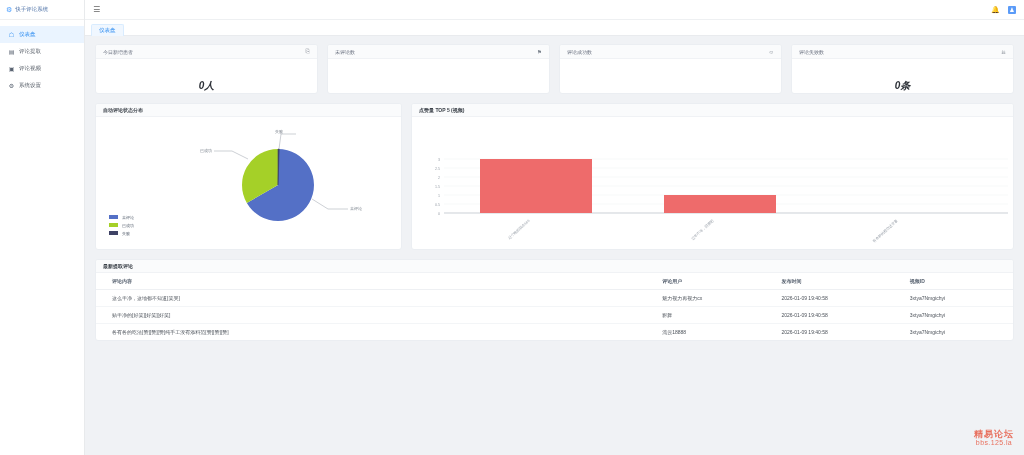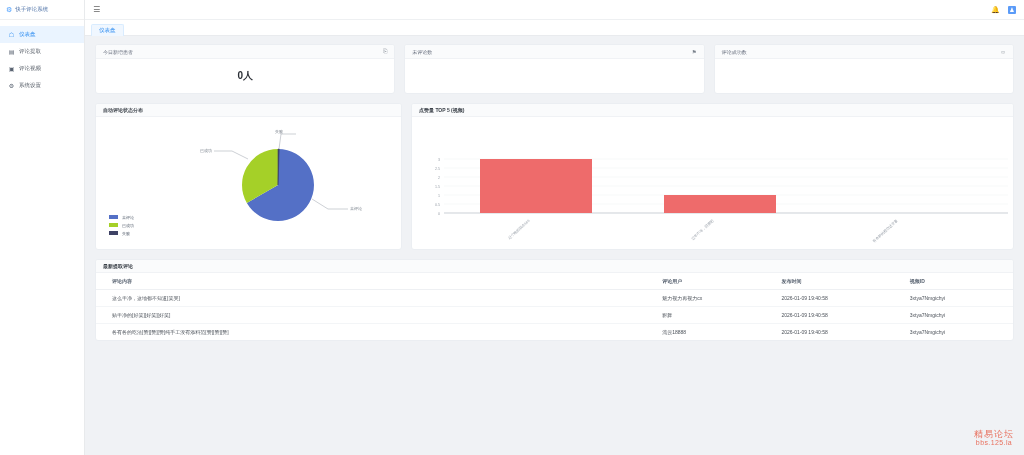--- a/index.html
+++ b/index.html
@@ -71,21 +71,21 @@
     overflow: hidden;
   }
   .stat-head {
     display: flex; align-items: center; justify-content: space-between;
     padding: 4px 7px; border-bottom: 1px solid #f0f2f5; background: #fafbfc;
     height: 14px;
   }
   .stat-title { font-size: 5px; color: #6b7280; }
   .stat-ic { font-size: 5.5px; color: #7a828c; }
   .stat-body {
-    height: 34px; display: flex; align-items: center; justify-content: center;
+    height: 34px; display: flex; align-items: flex-end; justify-content: center; font-style: italic;
   }
   .stat-value { font-size: 10px; color: #2b2f36; font-weight: 600; }
 
   
   .panels { display: flex; gap: 9px; margin-bottom: 9px; }
   .panel { background: #fff; border: 1px solid #ebeef2; border-radius: 3px; overflow: hidden; }
   .panel-pie { width: 307px; flex: 0 0 307px; }
   .panel-bar { flex: 1; min-width: 0; }
   .panel-head {
     padding: 4px 7px; border-bottom: 1px solid #f0f2f5; background: #fafbfc; height: 13px;
@@ -115,21 +115,21 @@
   .col-content { width: 60%; }
   .col-user { width: 13%; }
   .col-time { width: 14%; }
   .col-vid { width: 13%; }
 
   
   .watermark {
     position: absolute; right: 10px; bottom: 8px; text-align: center;
     line-height: 1.15;
   }
-  .wm1 { font-size: 9px; font-weight: 400; color: #e8705e; letter-spacing: 1px; }
+  .wm1 { font-size: 9px; font-weight: 700; color: #e8705e; letter-spacing: 1px; }
   .wm2 { font-size: 7px; color: #e8705e; letter-spacing: 0.4px; }
   .pagewrap { position: relative; width: 1024px; height: 455px; }
 </style>
 </head>
 <body>
 
 <div class="pagewrap">
 <div class="app">
 
   <aside class="sidebar">
@@ -192,20 +192,29 @@
           </div>
         </div>
 
         <div class="stat-card">
           <div class="stat-head">
             <span class="stat-title">评论成功数</span>
             <span class="stat-ic">☺</span>
           </div>
         </div>
 
+        <div class="stat-card">
+          <div class="stat-head">
+            <span class="stat-title">评论失败数</span>
+            <span class="stat-ic">☠</span>
+          </div>
+          <div class="stat-body">
+            <span class="stat-value">0条</span>
+          </div>
+        </div>
 
       </div>
 
       <div class="panels">
 
         <div class="panel panel-pie">
           <div class="panel-head">
             <span class="panel-title">自动评论状态分布</span>
           </div>
           <div class="panel-body">

